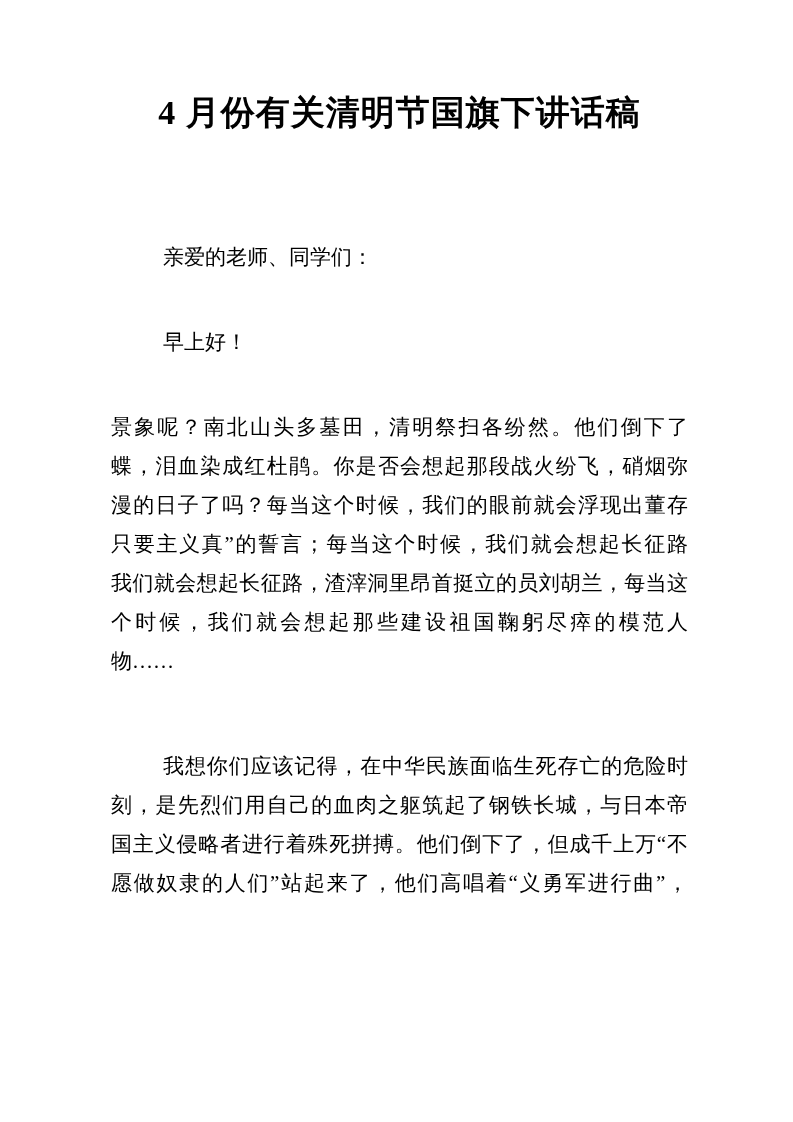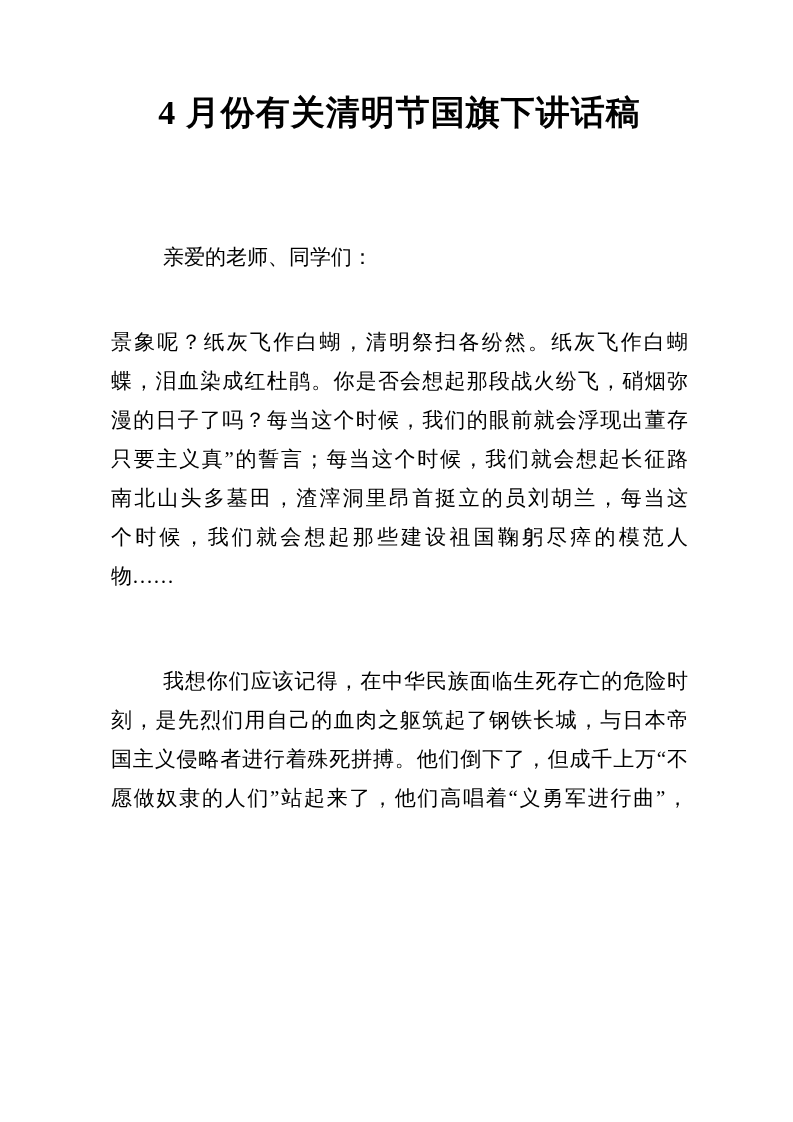--- a/index.html
+++ b/index.html
@@ -51,26 +51,29 @@
 </style>
 </head>
 <body>
 
 <div class="page">
   <h1 class="doc-title">4 月份有关清明节国旗下讲话稿</h1>
   <div>
       <div class="para">
         <div class="line first">亲爱的老师、同学们：</div>
       </div>
+      <div class="para">
+        <div class="line first">早上好！</div>
+      </div>
       <div class="para gap-large">
-        <div class="line just">景象呢？纸灰飞作白蝴，清明祭扫各纷然。纸灰飞作白蝴</div>
+        <div class="line just">景象呢？南北山头多墓田，清明祭扫各纷然。他们倒下了</div>
         <div class="line just">蝶，泪血染成红杜鹃。你是否会想起那段战火纷飞，硝烟弥</div>
         <div class="line just">漫的日子了吗？每当这个时候，我们的眼前就会浮现出董存</div>
         <div class="line just">只要主义真”的誓言；每当这个时候，我们就会想起长征路</div>
-        <div class="line just">南北山头多墓田，渣滓洞里昂首挺立的员刘胡兰，每当这</div>
+        <div class="line just">我们就会想起长征路，渣滓洞里昂首挺立的员刘胡兰，每当这</div>
         <div class="line just">个时候，我们就会想起那些建设祖国鞠躬尽瘁的模范人</div>
         <div class="line">物……</div>
       </div>
       <div class="para">
         <div class="line first just">我想你们应该记得，在中华民族面临生死存亡的危险时</div>
         <div class="line just">刻，是先烈们用自己的血肉之躯筑起了钢铁长城，与日本帝</div>
         <div class="line just">国主义侵略者进行着殊死拼搏。他们倒下了，但成千上万“不</div>
         <div class="line just">愿做奴隶的人们”站起来了，他们高唱着“义勇军进行曲”，</div>
       </div>
     </div>

